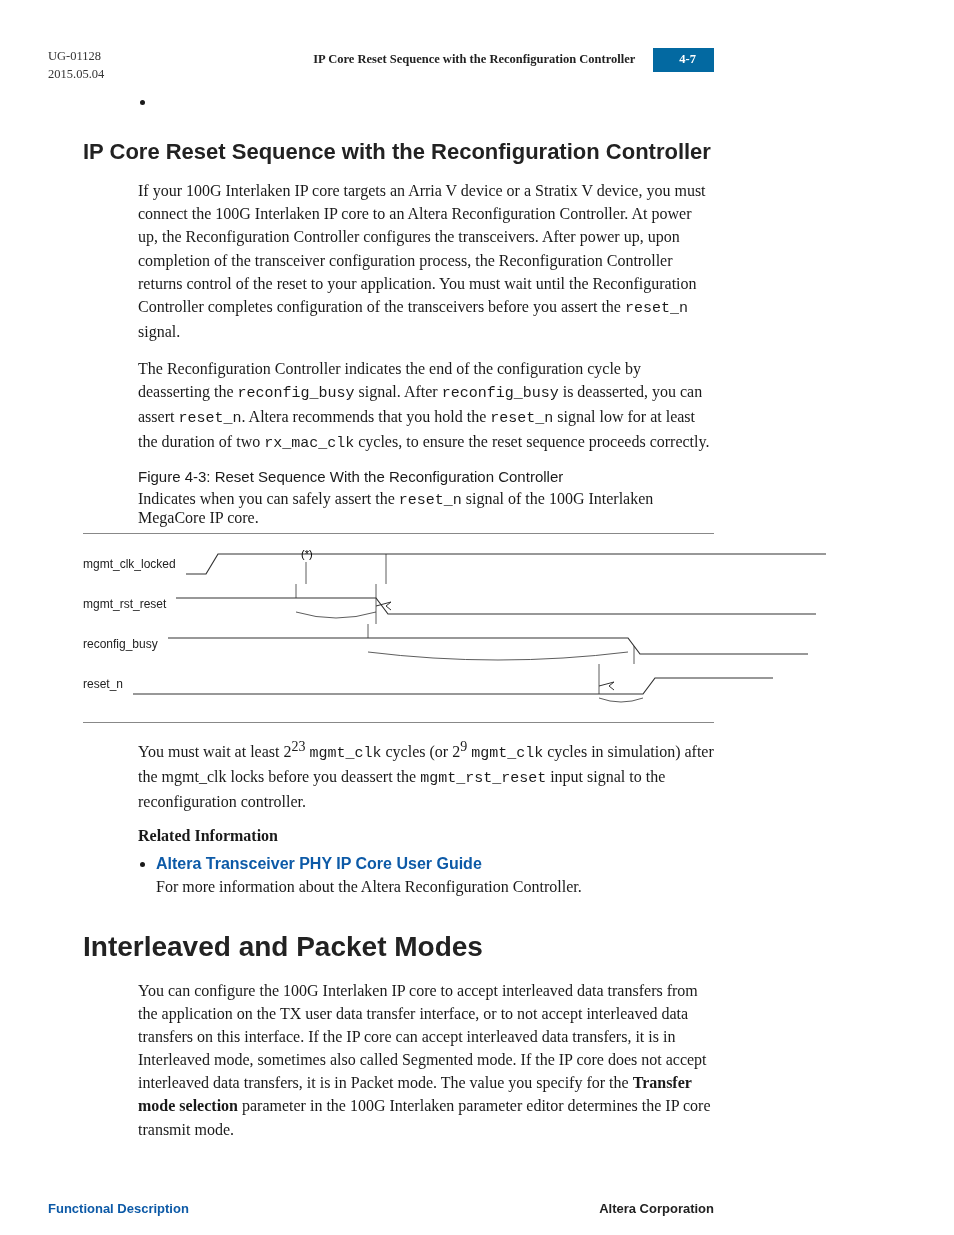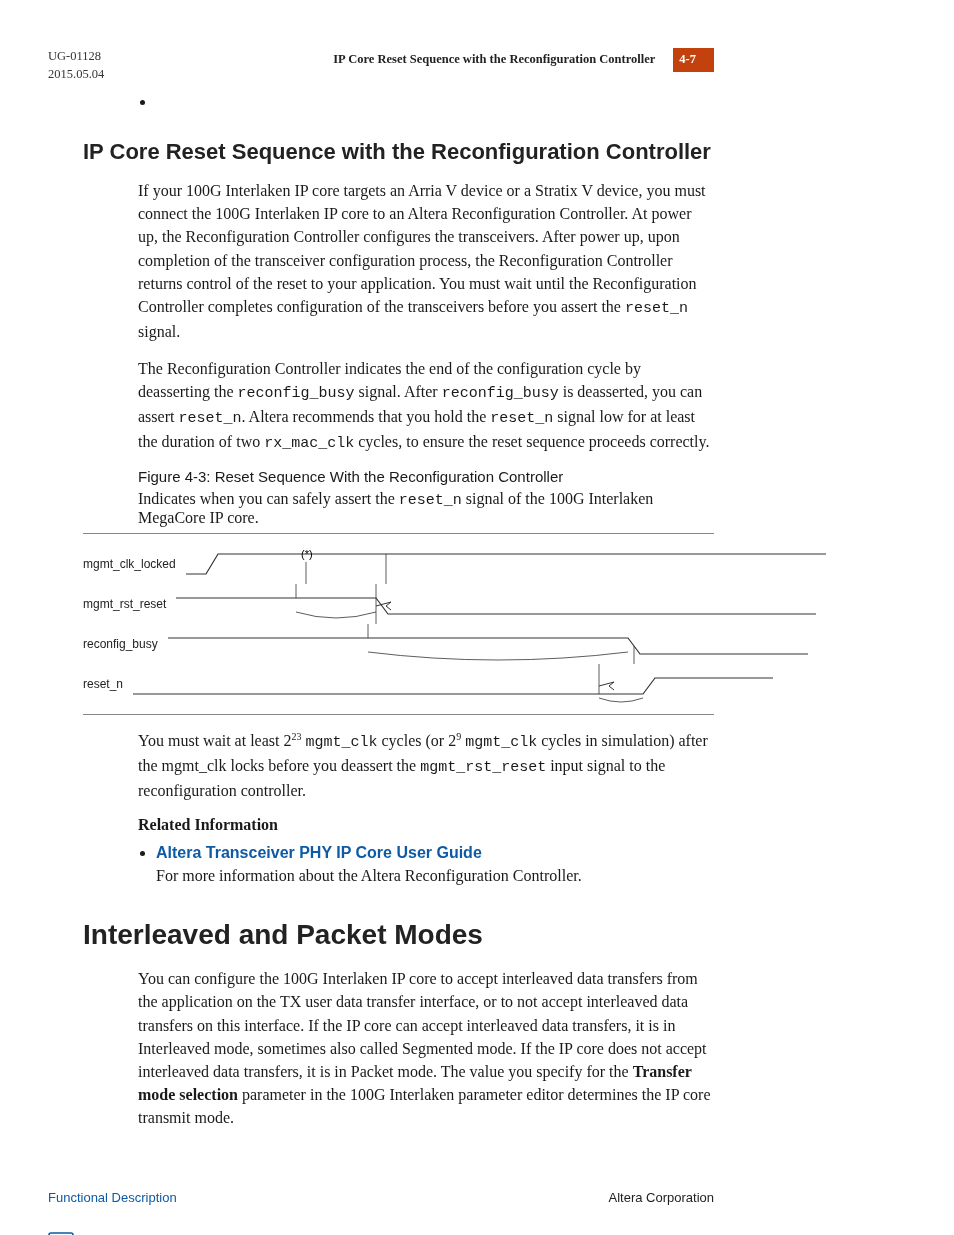--- a/index.html
+++ b/index.html
@@ -1,43 +1,43 @@
 <!DOCTYPE html>
 <html><head>
 <meta charset="utf-8">
 <style>
   html,body{margin:0;padding:0;background:#fff;font-family:"Minion Pro","Times New Roman",Georgia,serif;color:#1a1a1a;}
   .page{width:784px;min-height:1235px;box-sizing:border-box;padding:48px 70px 40px 48px;position:relative;}
   .hdr{display:flex;justify-content:space-between;align-items:flex-start;font-size:12.5px;line-height:1.4;}
   .hdr-left{color:#333;}
   .hdr-right{display:flex;align-items:center;gap:18px;font-weight:700;}
   .hdr-right-title{color:#222;}
-  .pagebadge{background:#c2410c;color:#fff;padding:3px 18px 3px 6px;font-weight:700;}
+  .pagebadge{background:#0369a1;color:#fff;padding:3px 18px 3px 26px;font-weight:700;}
   .body{margin-left:90px;}
   ul.rel{list-style:disc;padding-left:18px;margin:10px 0 18px 0;}
   ul.rel li{margin-bottom:6px;}
   .link{color:#0d5aa7;font-weight:700;font-family:"Myriad Pro","Segoe UI",Arial,sans-serif;}
   .link a{color:inherit;text-decoration:none;}
   p{font-size:16px;line-height:1.45;margin:0 0 14px 0;}
   .desc{font-size:16px;line-height:1.45;margin-top:2px;}
   h2.sec{font-family:"Myriad Pro","Segoe UI",Arial,sans-serif;font-weight:700;font-size:22px;margin:28px 0 14px -55px;color:#222;}
   h1.bigsec{font-family:"Myriad Pro","Segoe UI",Arial,sans-serif;font-weight:700;font-size:28px;margin:32px 0 16px -55px;color:#222;}
   .mono{font-family:"Courier New",monospace;font-size:15px;}
   .figcap{font-family:"Myriad Pro","Segoe UI",Arial,sans-serif;font-weight:400;font-size:15px;margin:12px 0 5px 0;}
   .relhdr{font-weight:700;font-size:16px;margin:14px 0 2px 0;}
   .figwrap{margin-left:-55px;}
   .figtop{font-size:16px;margin:4px 0 6px 55px;}
-  .timing{border-top:1px solid #888;border-bottom:1px solid #888;padding:10px 0 10px 0;margin-bottom:14px;}
+  .timing{border-top:1px solid #888;border-bottom:1px solid #888;padding:10px 0 18px 0;margin-bottom:14px;}
   .row{display:flex;align-items:center;height:40px;}
   .siglabel{width:150px;text-align:right;padding-right:10px;font-family:Arial,sans-serif;font-size:12px;color:#222;}
   .wave{flex:1;position:relative;height:40px;}
   svg{display:block;}
   .after{font-size:16px;line-height:1.45;margin:10px 0 10px 55px;}
-  sup{font-size:10px;vertical-align:super;}
-  .footer{display:flex;justify-content:space-between;align-items:center;font-family:"Myriad Pro","Segoe UI",Arial,sans-serif;font-size:13px;font-weight:400;margin-top:60px;}
+  sup{font-size:14px;vertical-align:super;}
+  .footer{display:flex;justify-content:space-between;align-items:center;font-family:"Myriad Pro","Segoe UI",Arial,sans-serif;font-size:13px;font-weight:700;margin-top:60px;}
   .footer-left{color:#0d5aa7;}
   .footer-right{color:#222;}
   .feedback{display:flex;align-items:center;gap:10px;margin-top:26px;font-family:"Myriad Pro","Segoe UI",Arial,sans-serif;font-size:13.5px;font-weight:700;color:#0369a1;}
   .bubble{width:26px;height:22px;}
   .bold{font-weight:700;}
 </style>
 </head>
 <body>
 
 <div class="page">

